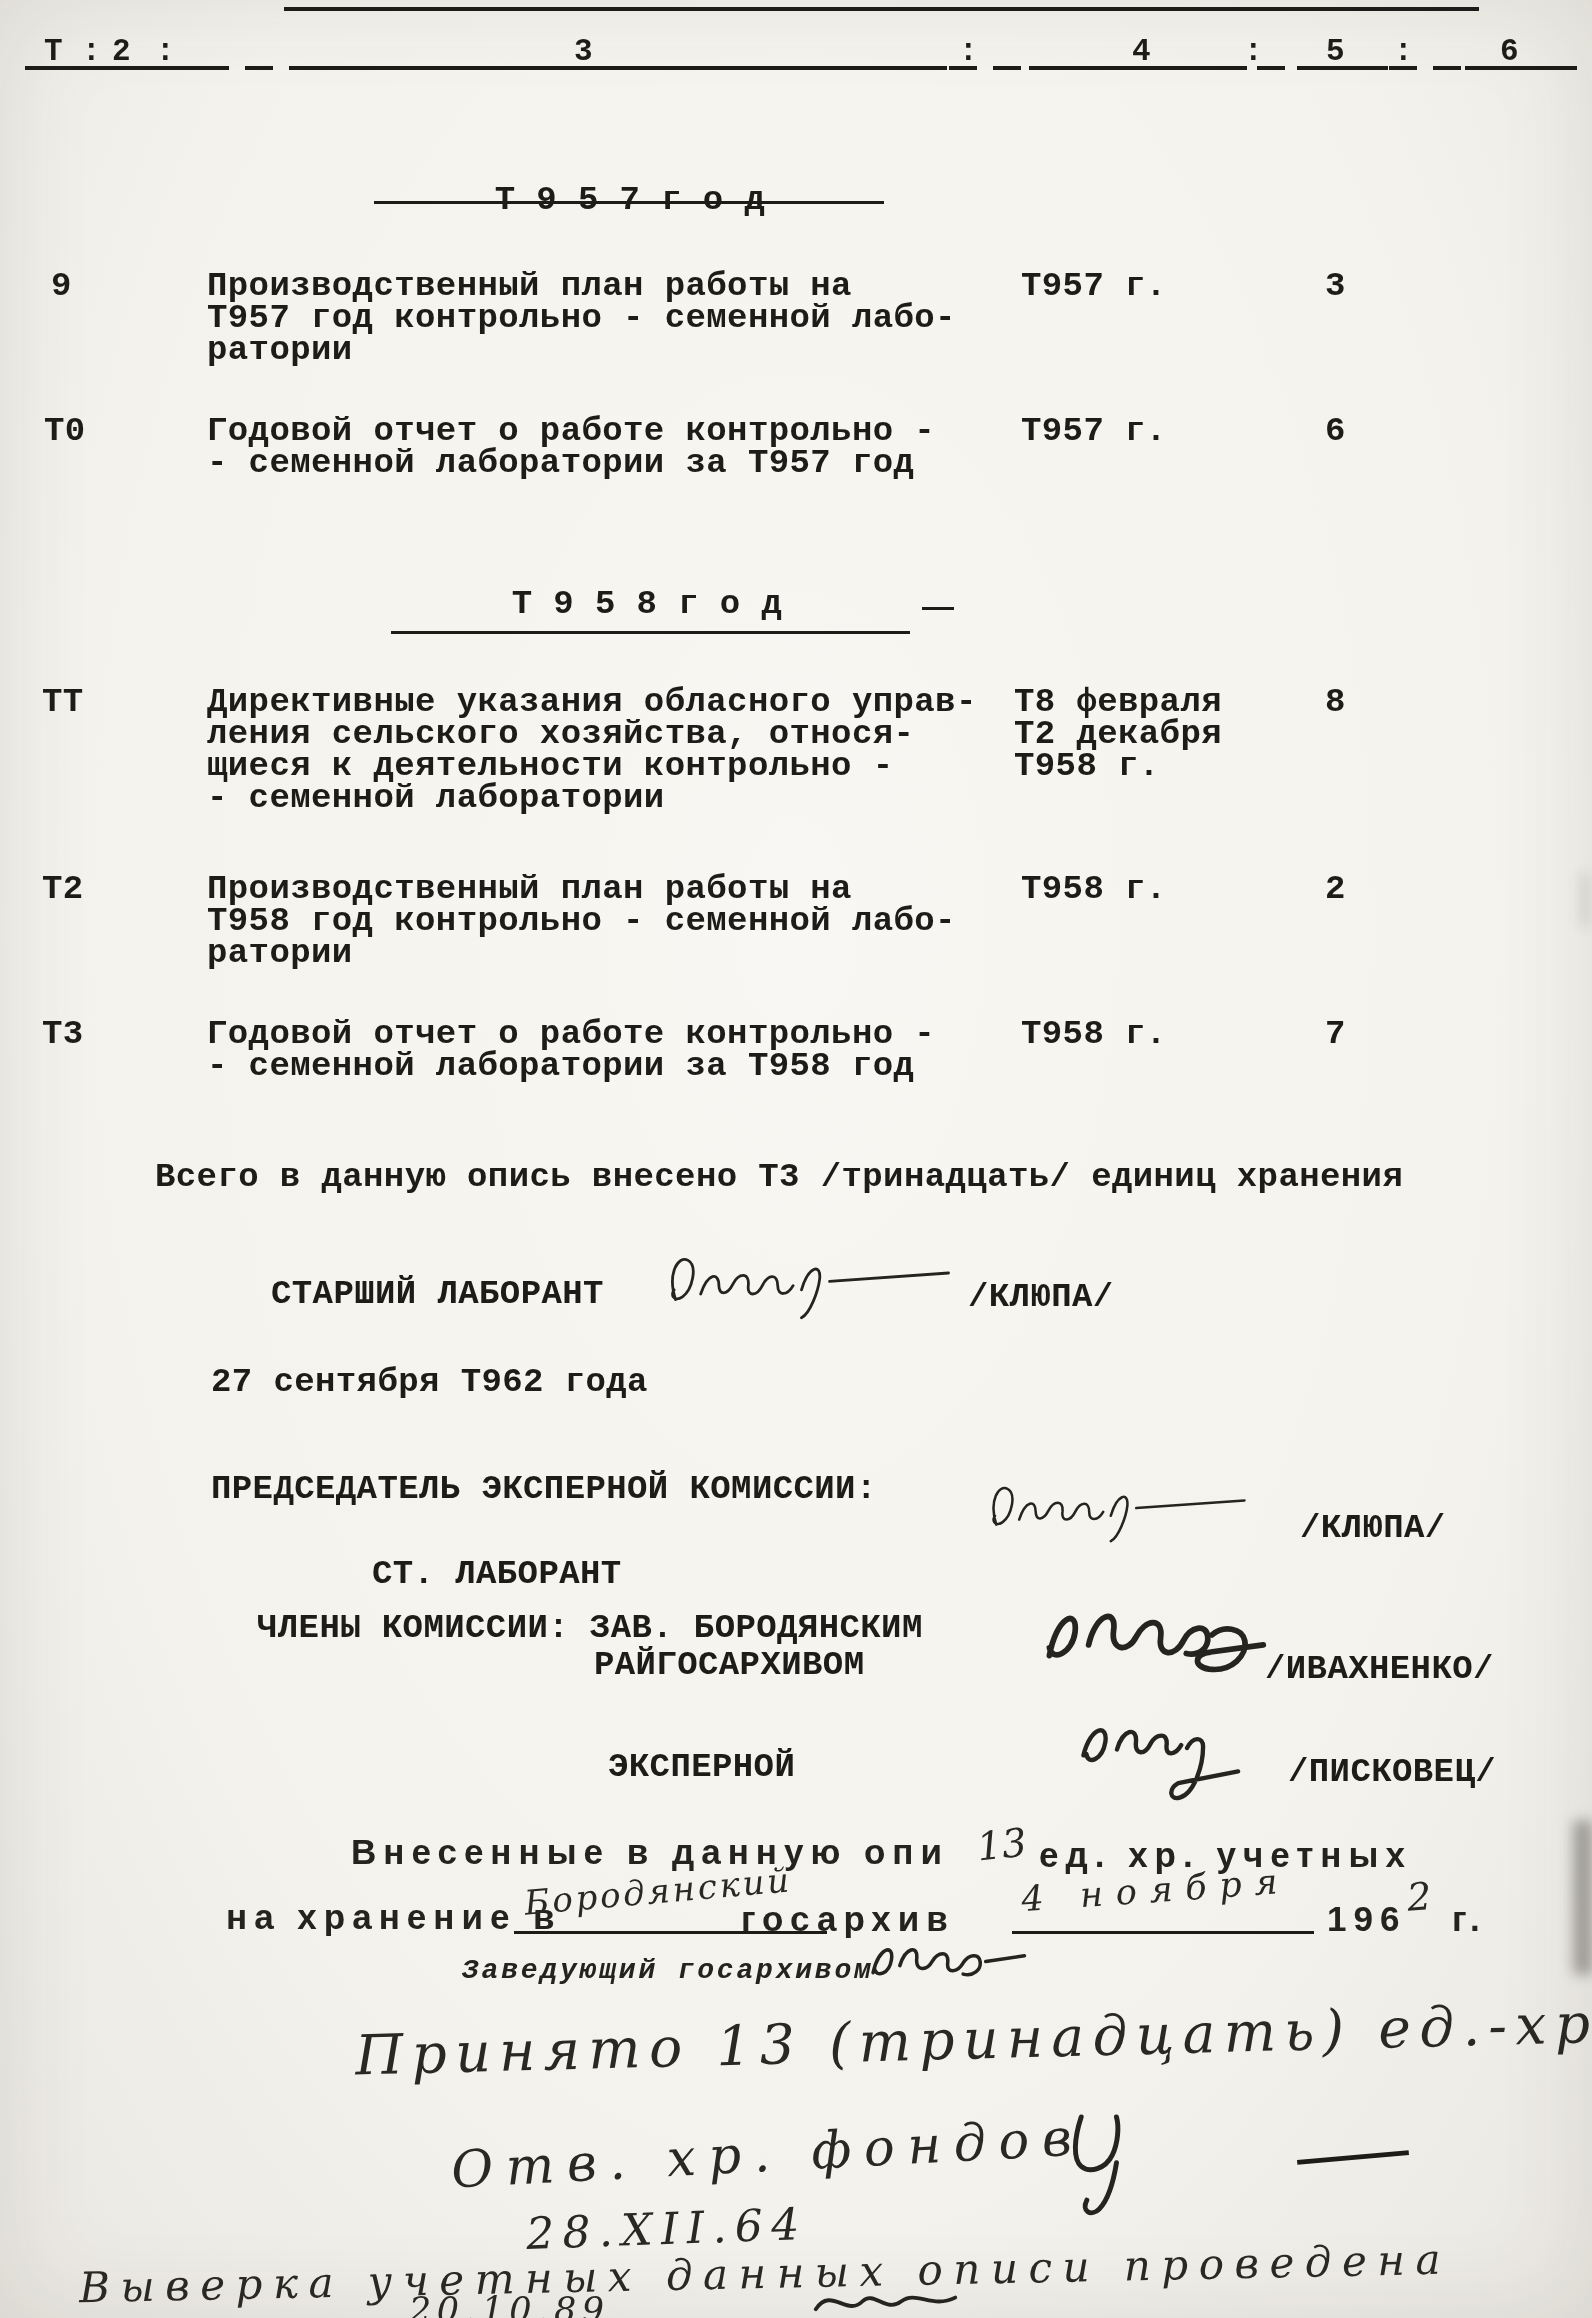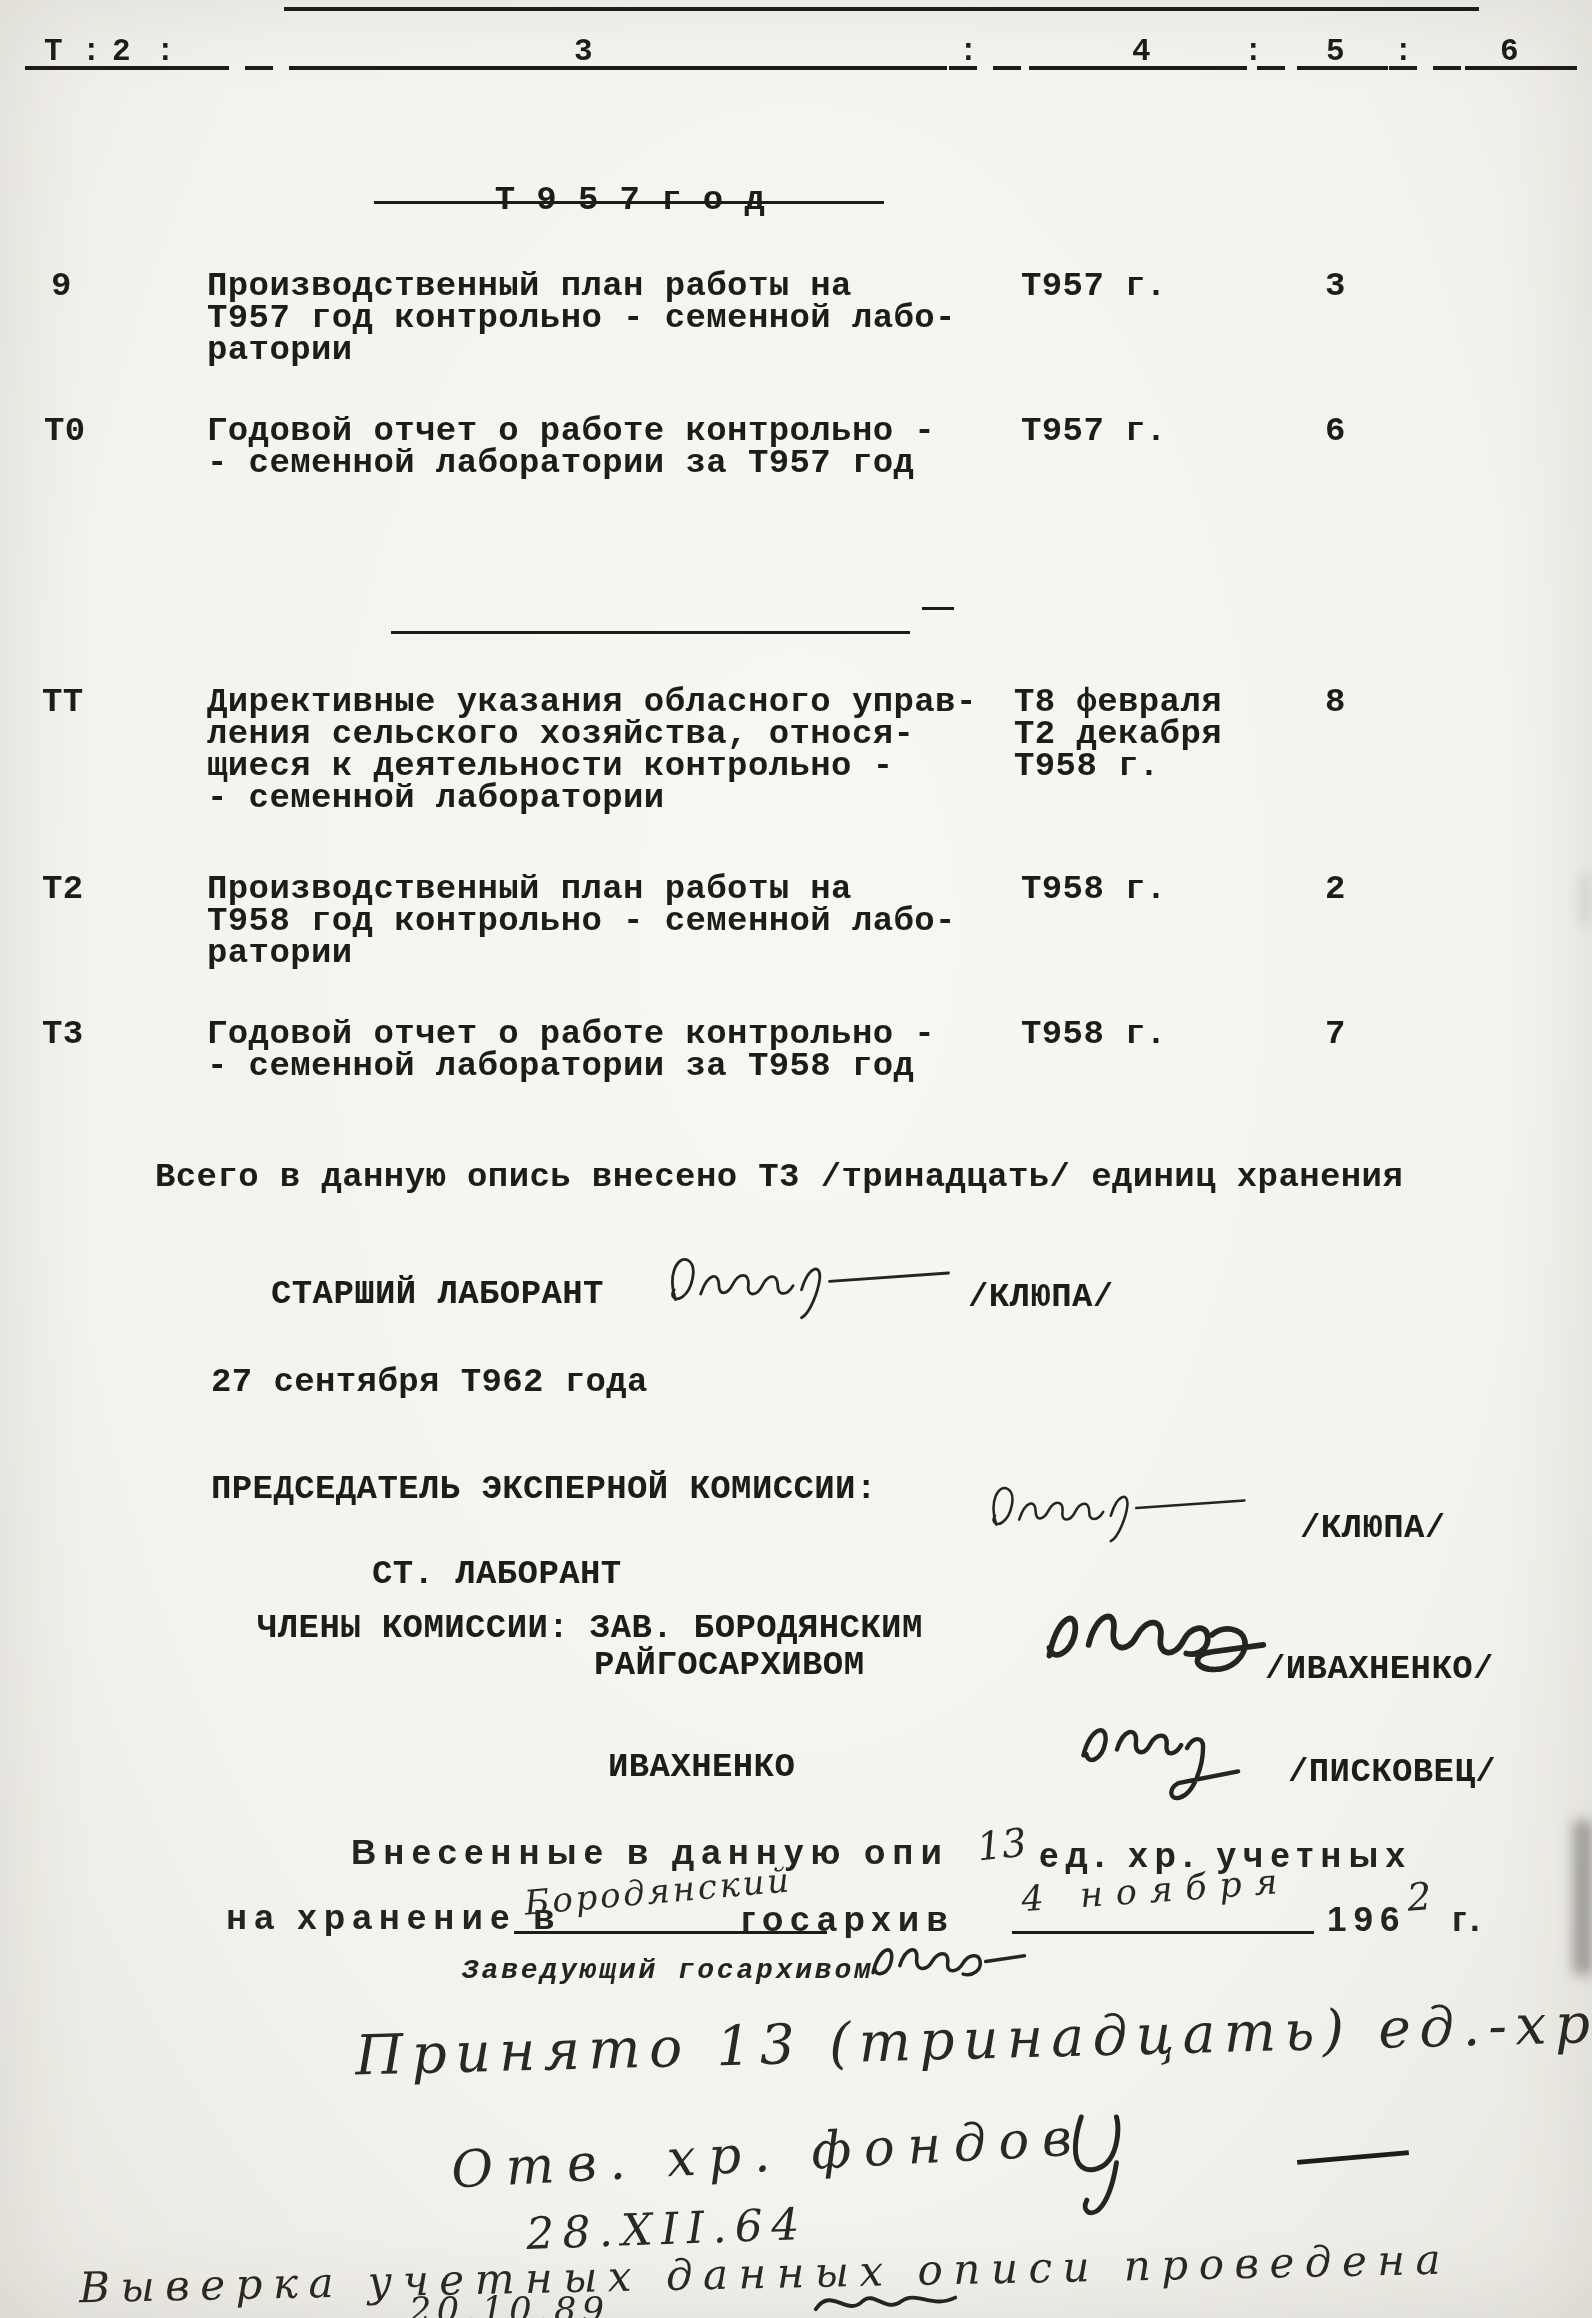--- a/index.html
+++ b/index.html
@@ -65,20 +65,21 @@
   </div>
 
   <div>
     <div class="abs tw" style="left:44px;top:415px;">Т0</div>
     <div class="abs tw" style="left:207px;top:415px;width:815px;">Годовой отчет о работе контрольно -
 - семенной лаборатории за Т957 год</div>
     <div class="abs tw" style="left:1021px;top:415px;width:239px;">Т957 г.</div>
     <div class="abs tw" style="left:1325px;top:415px;">6</div>
   </div>
 
+  <div class="abs tw center" style="left:397px;top:588px;width:500px;">Т 9 5 8   г о д</div>
   <div class="rule" style="left:391px;top:631px;width:519px;height:2.8px;"></div>
   <div class="rule" style="left:922px;top:607px;width:32px;height:2.8px;"></div>
 
   <div>
     <div class="abs tw" style="left:42px;top:686px;">ТТ</div>
     <div class="abs tw" style="left:207px;top:686px;width:822px;">Директивные указания обласного управ-
 ления сельского хозяйства, относя-
 щиеся к деятельности контрольно -
 - семенной лаборатории</div>
     <div class="abs tw" style="left:1014px;top:686px;width:253px;">Т8 февраля
@@ -121,21 +122,21 @@
   </svg>
   <div class="abs tw" style="left:1300px;top:1512px;">/КЛЮПА/</div>
 
   <div class="abs tw" style="left:257px;top:1612px;">ЧЛЕНЫ КОМИССИИ: ЗАВ. БОРОДЯНСКИМ</div>
   <div class="abs tw" style="left:594px;top:1649px;">РАЙГОСАРХИВОМ</div>
   <svg class="abs sig" style="left:1028px;top:1587px;" width="246" height="98" viewBox="0 0 345 135">
     <path d="M30 95 C 40 40 70 28 66 62 C 62 92 34 104 30 84 M85 80 C 95 35 125 28 120 60 C 116 88 140 92 152 68 C 164 44 190 40 186 70 C 182 96 206 98 218 74 C 228 54 250 50 252 68 C 254 84 240 96 222 92 M258 66 C 274 52 300 56 304 74 C 308 94 286 118 254 114 C 230 110 234 92 256 90 L 330 80" stroke-width="8"></path>
   </svg>
   <div class="abs tw" style="left:1265px;top:1653px;">/ИВАХНЕНКО/</div>
 
-  <div class="abs tw" style="left:608px;top:1751px;">ИВАХНЕНКО</div>
+  <div class="abs tw" style="left:608px;top:1751px;">ЭКСПЕРНОЙ</div>
   <svg class="abs sig" style="left:1063px;top:1701px;" width="197" height="105" viewBox="0 0 270 135">
     <path d="M28 70 C 38 30 62 26 58 52 C 54 76 34 84 32 68 M74 62 C 82 34 102 30 100 52 C 98 70 112 70 120 54 C 128 40 144 38 142 56 C 140 72 154 70 162 56 M170 60 C 178 44 192 44 192 58 C 192 84 180 122 160 128 C 146 132 144 116 158 108 L 240 92" stroke-width="6"></path>
   </svg>
   <div class="abs tw" style="left:1288px;top:1756px;">/ПИСКОВЕЦ/</div>
 
   <div class="abs stamp" style="left:351px;top:1833px;">Внесенные в данную опи</div>
   <div class="abs hw" style="left:977px;top:1822px;font-size:39px;transform:rotate(-6deg);">13</div>
   <div class="abs stamp" style="left:1039px;top:1836px;">ед. хр. учетных</div>
 
   <div class="abs stamp" style="left:226px;top:1898px;">на хранение в</div>

